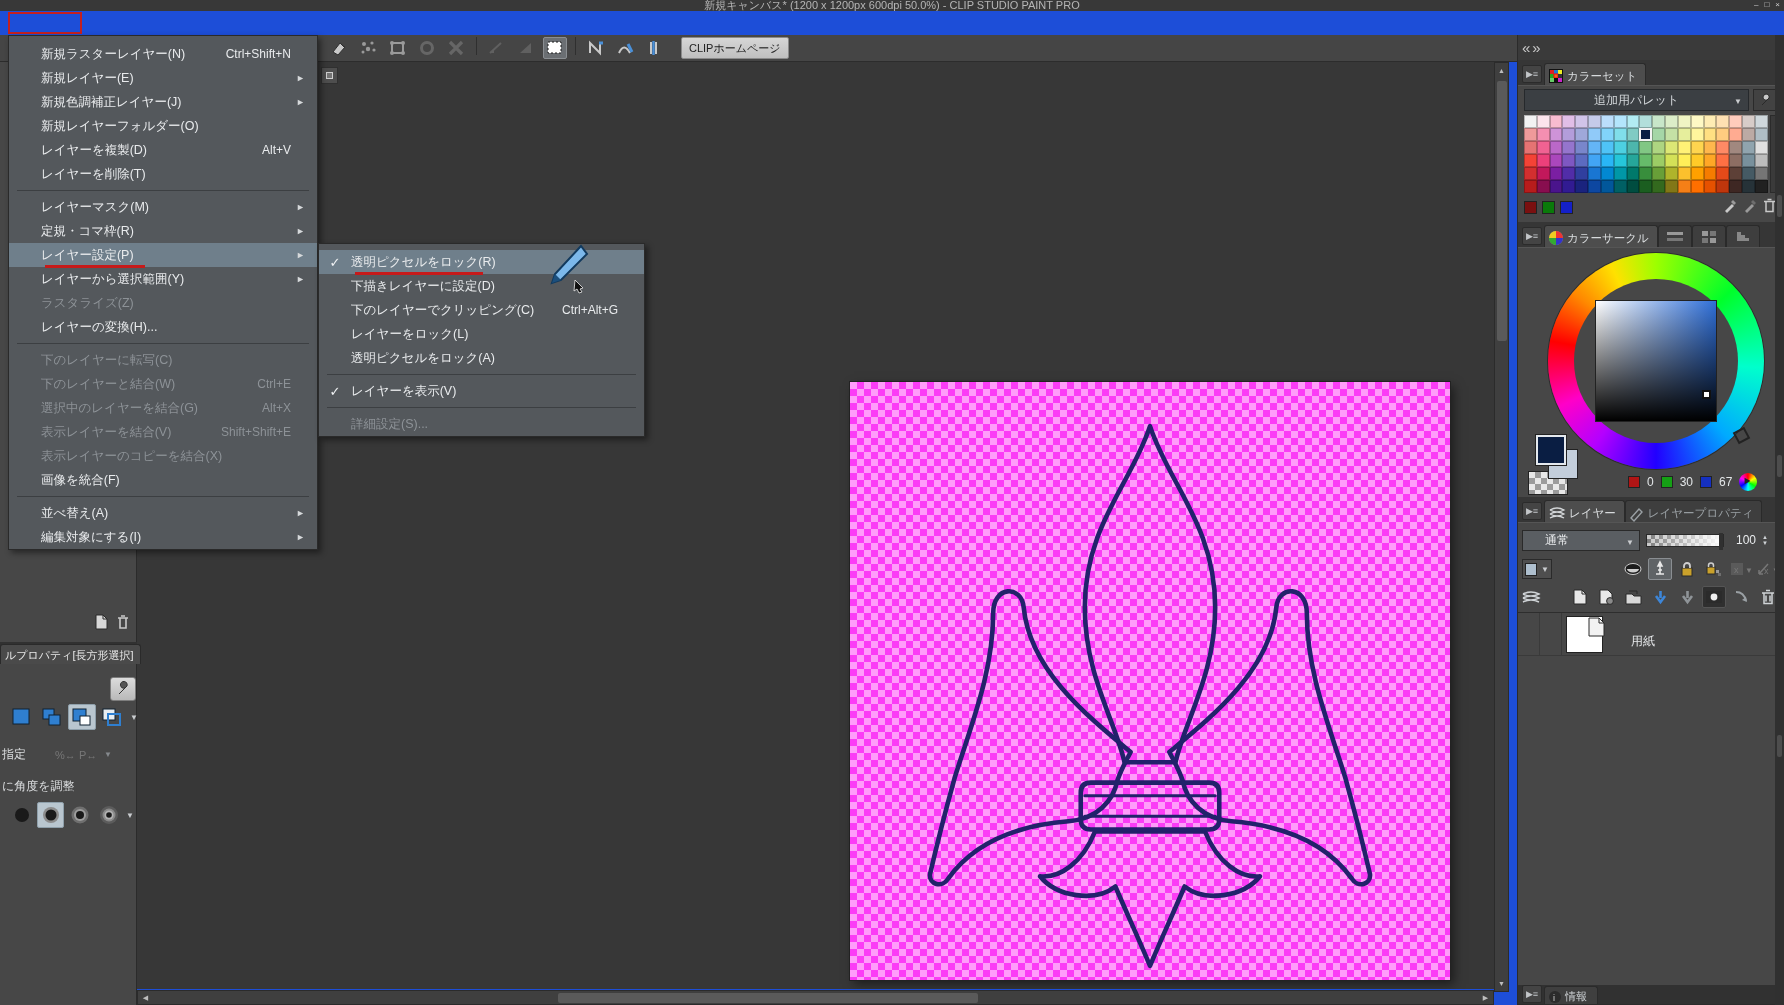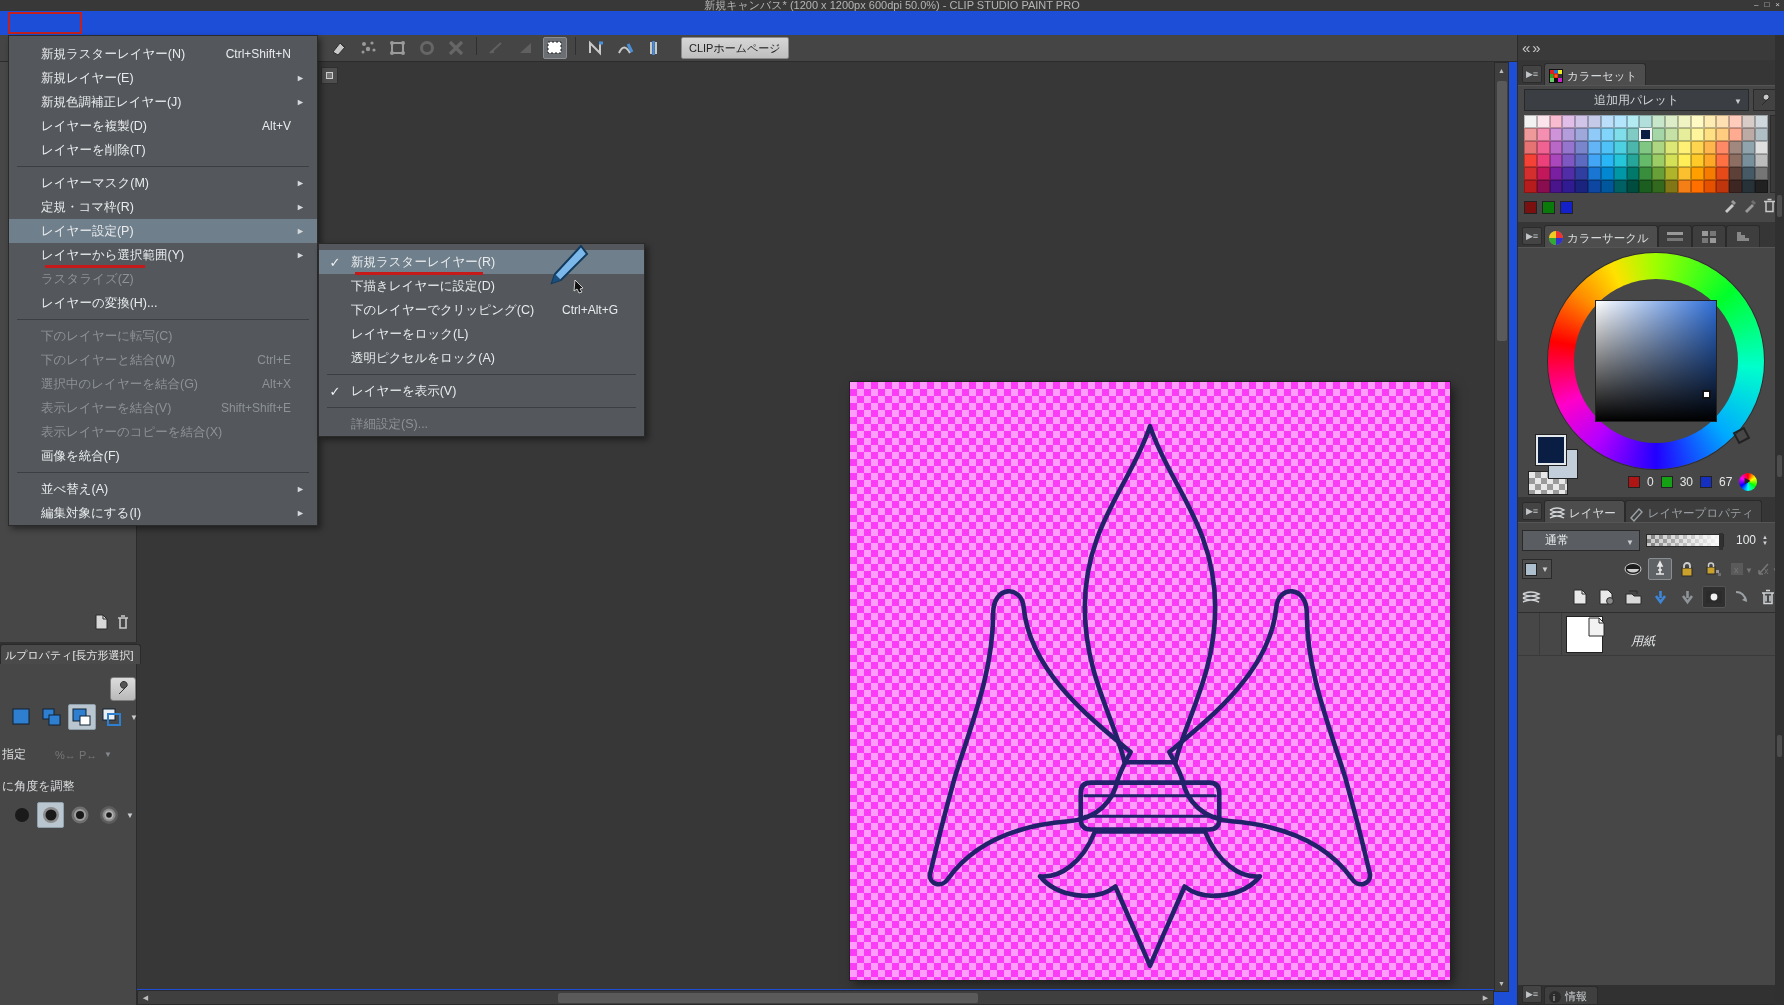--- a/index.html
+++ b/index.html
@@ -160,21 +160,21 @@
   #ly-iconrow2 { position:absolute; left:4px; top:549px; width:258px; height:26px; display:flex; align-items:center; gap:3px; }
   #ly-list { position:absolute; left:0; top:577px; width:258px; height:378px; background:#474747; border-top:1px solid #2e2e2e; }
   .lyrow { position:relative; width:258px; height:43px; border-bottom:1px solid #3a3a3a; display:flex; align-items:center; }
   .lyrow.sel { background:#72828e; }
   .lycol { width:22px; height:43px; border-right:1px solid #3a3a3a; display:flex; align-items:center; justify-content:center; }
   .lythumb { width:37px; height:37px; margin-left:4px; border:1px solid #222; background:#fff; position:relative; }
   .lythumb.checker { background:repeating-conic-gradient(#b9b9b9 0% 25%, #efefef 0% 50%); background-size:9px 9px; }
   .lymeta { margin-left:6px; font-size:11px; color:#f2f4f6; line-height:15px; }
   .lymeta .nm { font-size:12px; }
   #paper-ico { position:absolute; left:68px; top:3px; }
-  #ly-list .lyrow .lymeta.paper { margin-left:28px; margin-top:14px; color:#e8eaec;font-style:italic; }
+  #ly-list .lyrow .lymeta.paper { margin-left:28px; margin-top:14px; color:#e8eaec; }
 
   
   #info-strip { top:950px; height:20px; background:#313131; display:flex; align-items:flex-end; }
   #info-tab { height:18px; background:#3f3f3f; border:1px solid #2a2a2a; border-bottom:none; border-radius:3px 3px 0 0;
               color:#cfd3d6; font-size:11px; padding:2px 10px 0 4px; display:flex; gap:4px; align-items:center; }
   #right-edge { left:1775px; top:35px; width:9px; height:970px; background:#303030; }
   .edge-grip { position:absolute; left:2px; width:5px; height:22px; background:#4d4d4d; border-radius:2px; }
 
   
   #pen-cursor { left:545px; top:244px; z-index:90; }
@@ -796,20 +796,26 @@
         <span class="arr">►</span>
       </div>
       <div class="mi">
         <span class="chk"></span>
         <span class="lbl">新規色調補正レイヤー(J)</span>
         <span class="sc"></span>
         <span class="arr">►</span>
       </div>
       <div class="mi">
         <span class="chk"></span>
+        <span class="lbl">新規レイヤーフォルダー(O)</span>
+        <span class="sc"></span>
+        <span class="arr"></span>
+      </div>
+      <div class="mi">
+        <span class="chk"></span>
         <span class="lbl">レイヤーを複製(D)</span>
         <span class="sc">Alt+V</span>
         <span class="arr"></span>
       </div>
       <div class="mi">
         <span class="chk"></span>
         <span class="lbl">レイヤーを削除(T)</span>
         <span class="sc"></span>
         <span class="arr"></span>
       </div>
@@ -898,21 +904,21 @@
       <div class="mi">
         <span class="chk"></span>
         <span class="lbl">編集対象にする(I)</span>
         <span class="sc"></span>
         <span class="arr">►</span>
       </div>
     </div>
   <div class="abs menu-panel" id="layer-submenu">
       <div class="mi hl">
         <span class="chk">✓</span>
-        <span class="lbl">新規ラスターレイヤー(R)</span>
+        <span class="lbl">透明ピクセルをロック(R)</span>
         <span class="sc"></span>
         <span class="arr"></span>
       </div>
       <div class="redline" style="left: 36px; width: 128px; top: 28px;"></div>
       <div class="mi">
         <span class="chk"></span>
         <span class="lbl">下描きレイヤーに設定(D)</span>
         <span class="sc"></span>
         <span class="arr"></span>
       </div>

